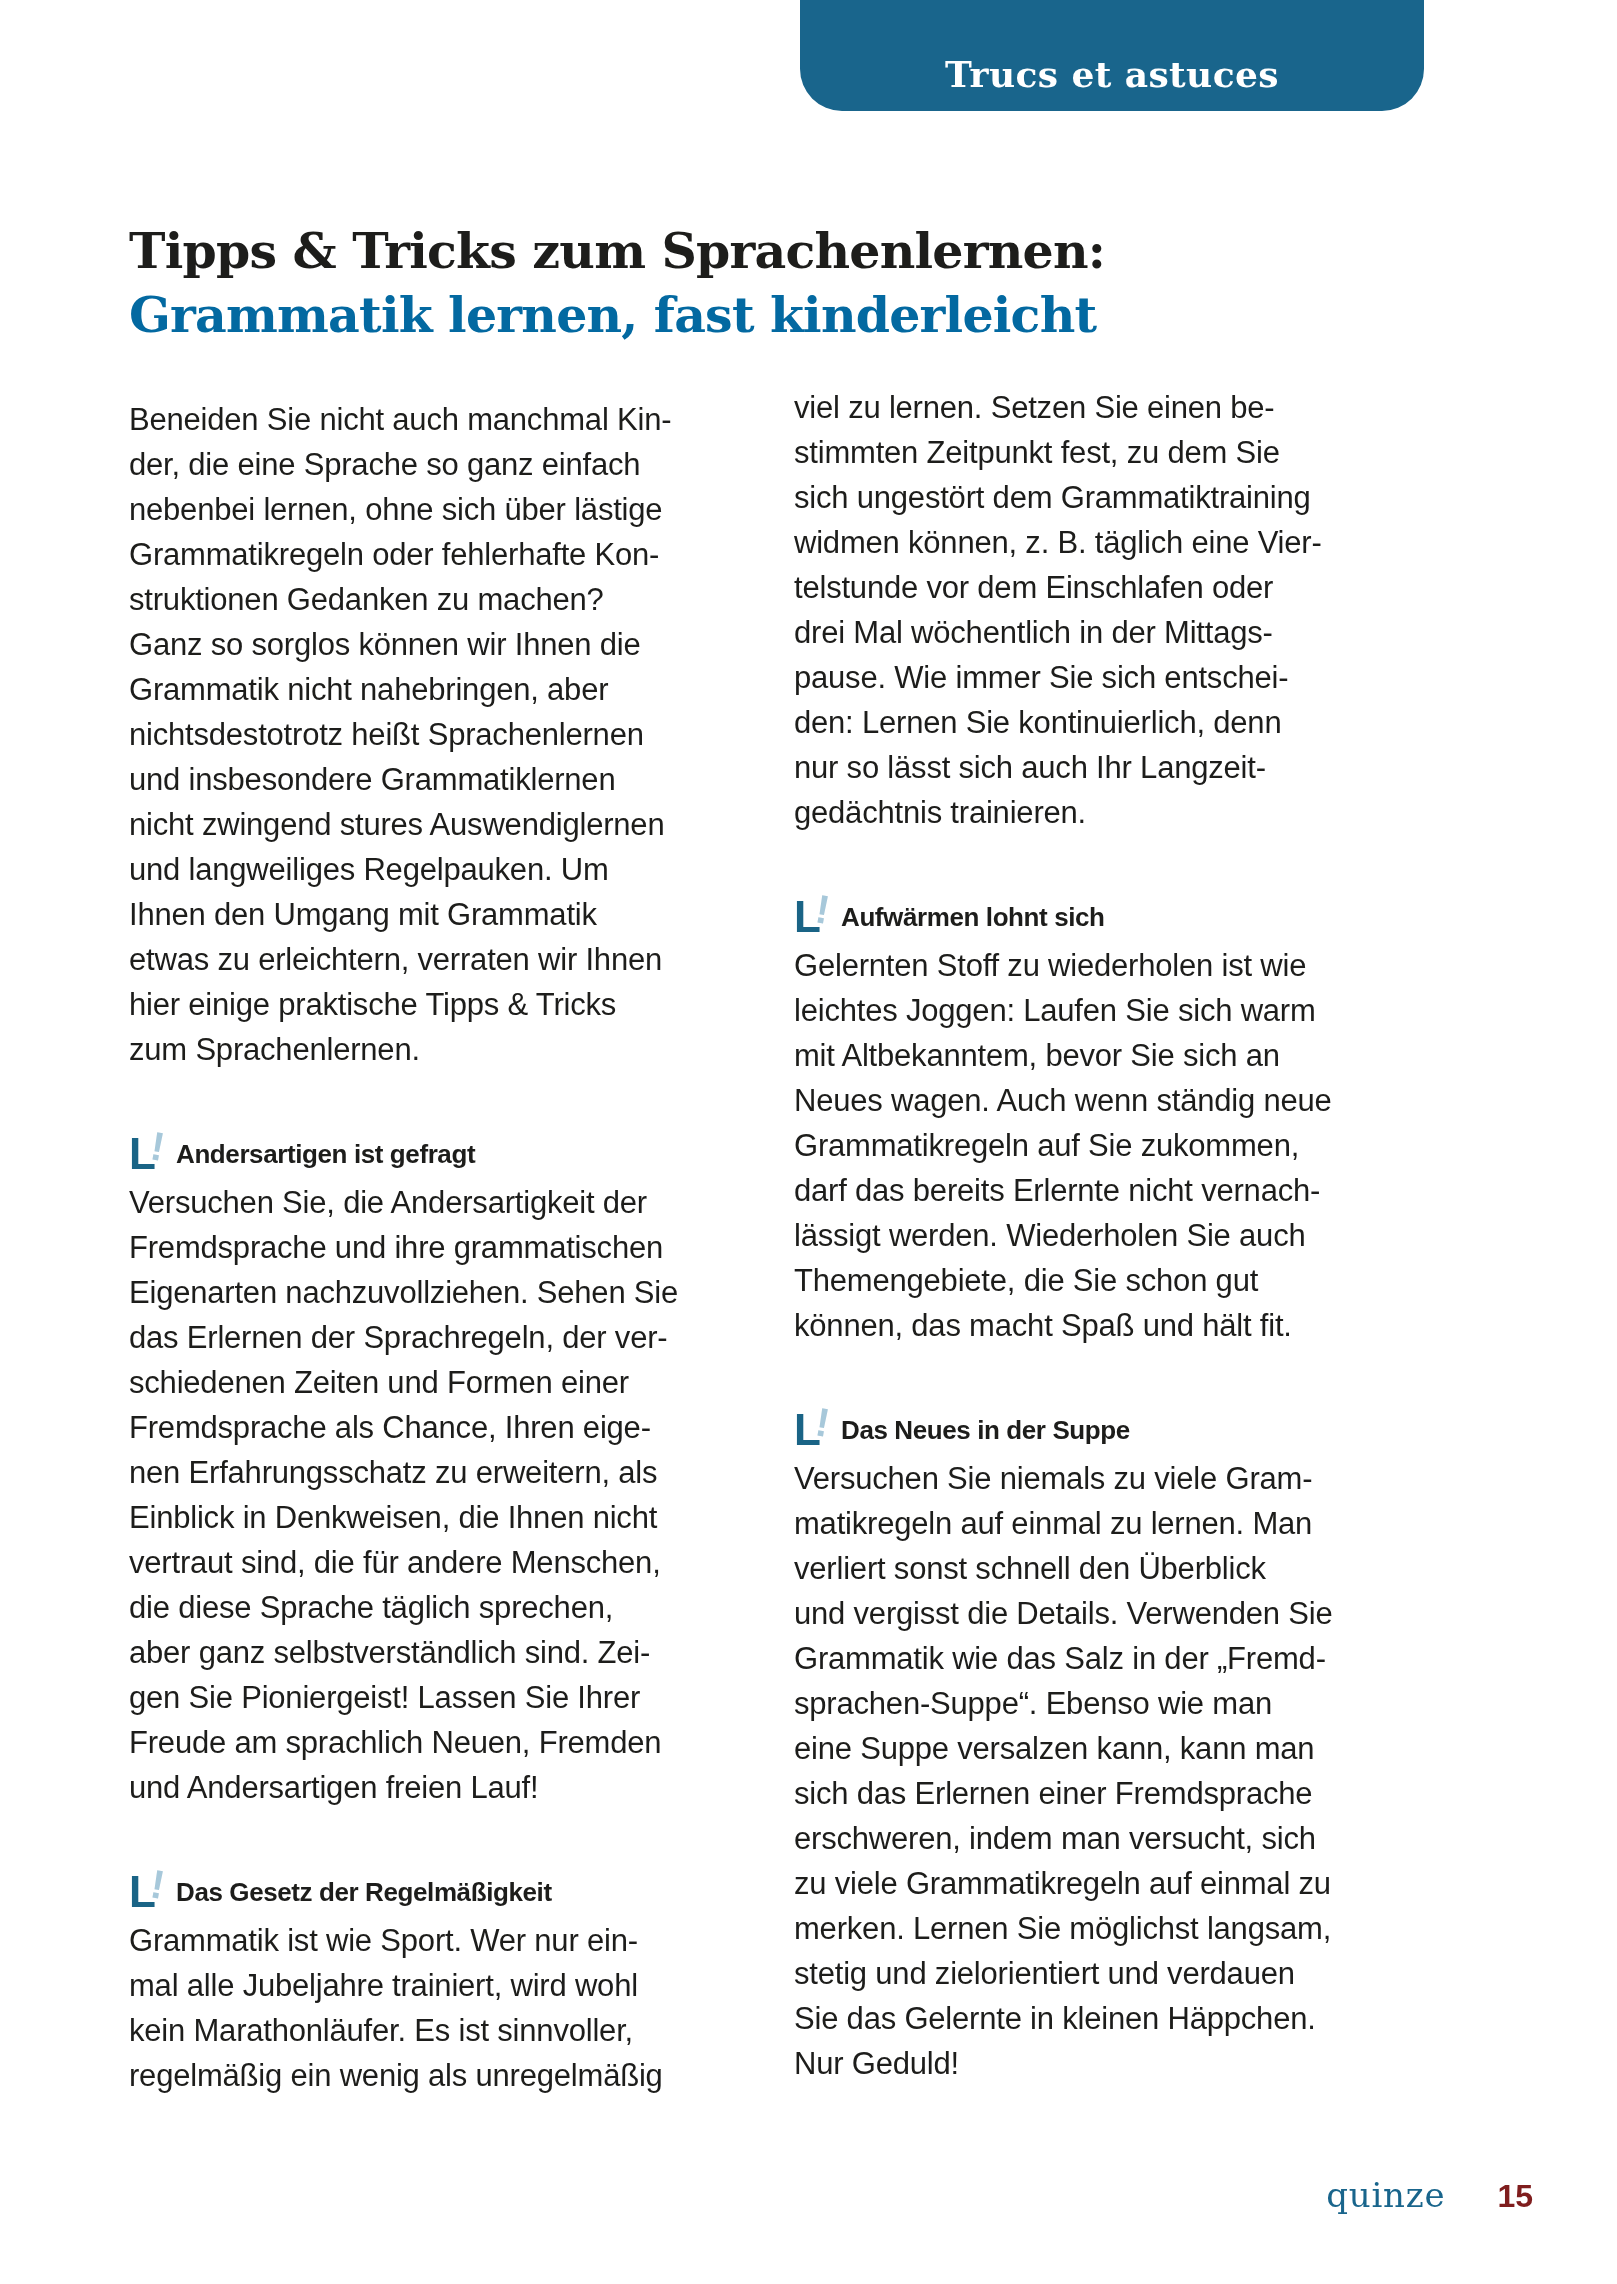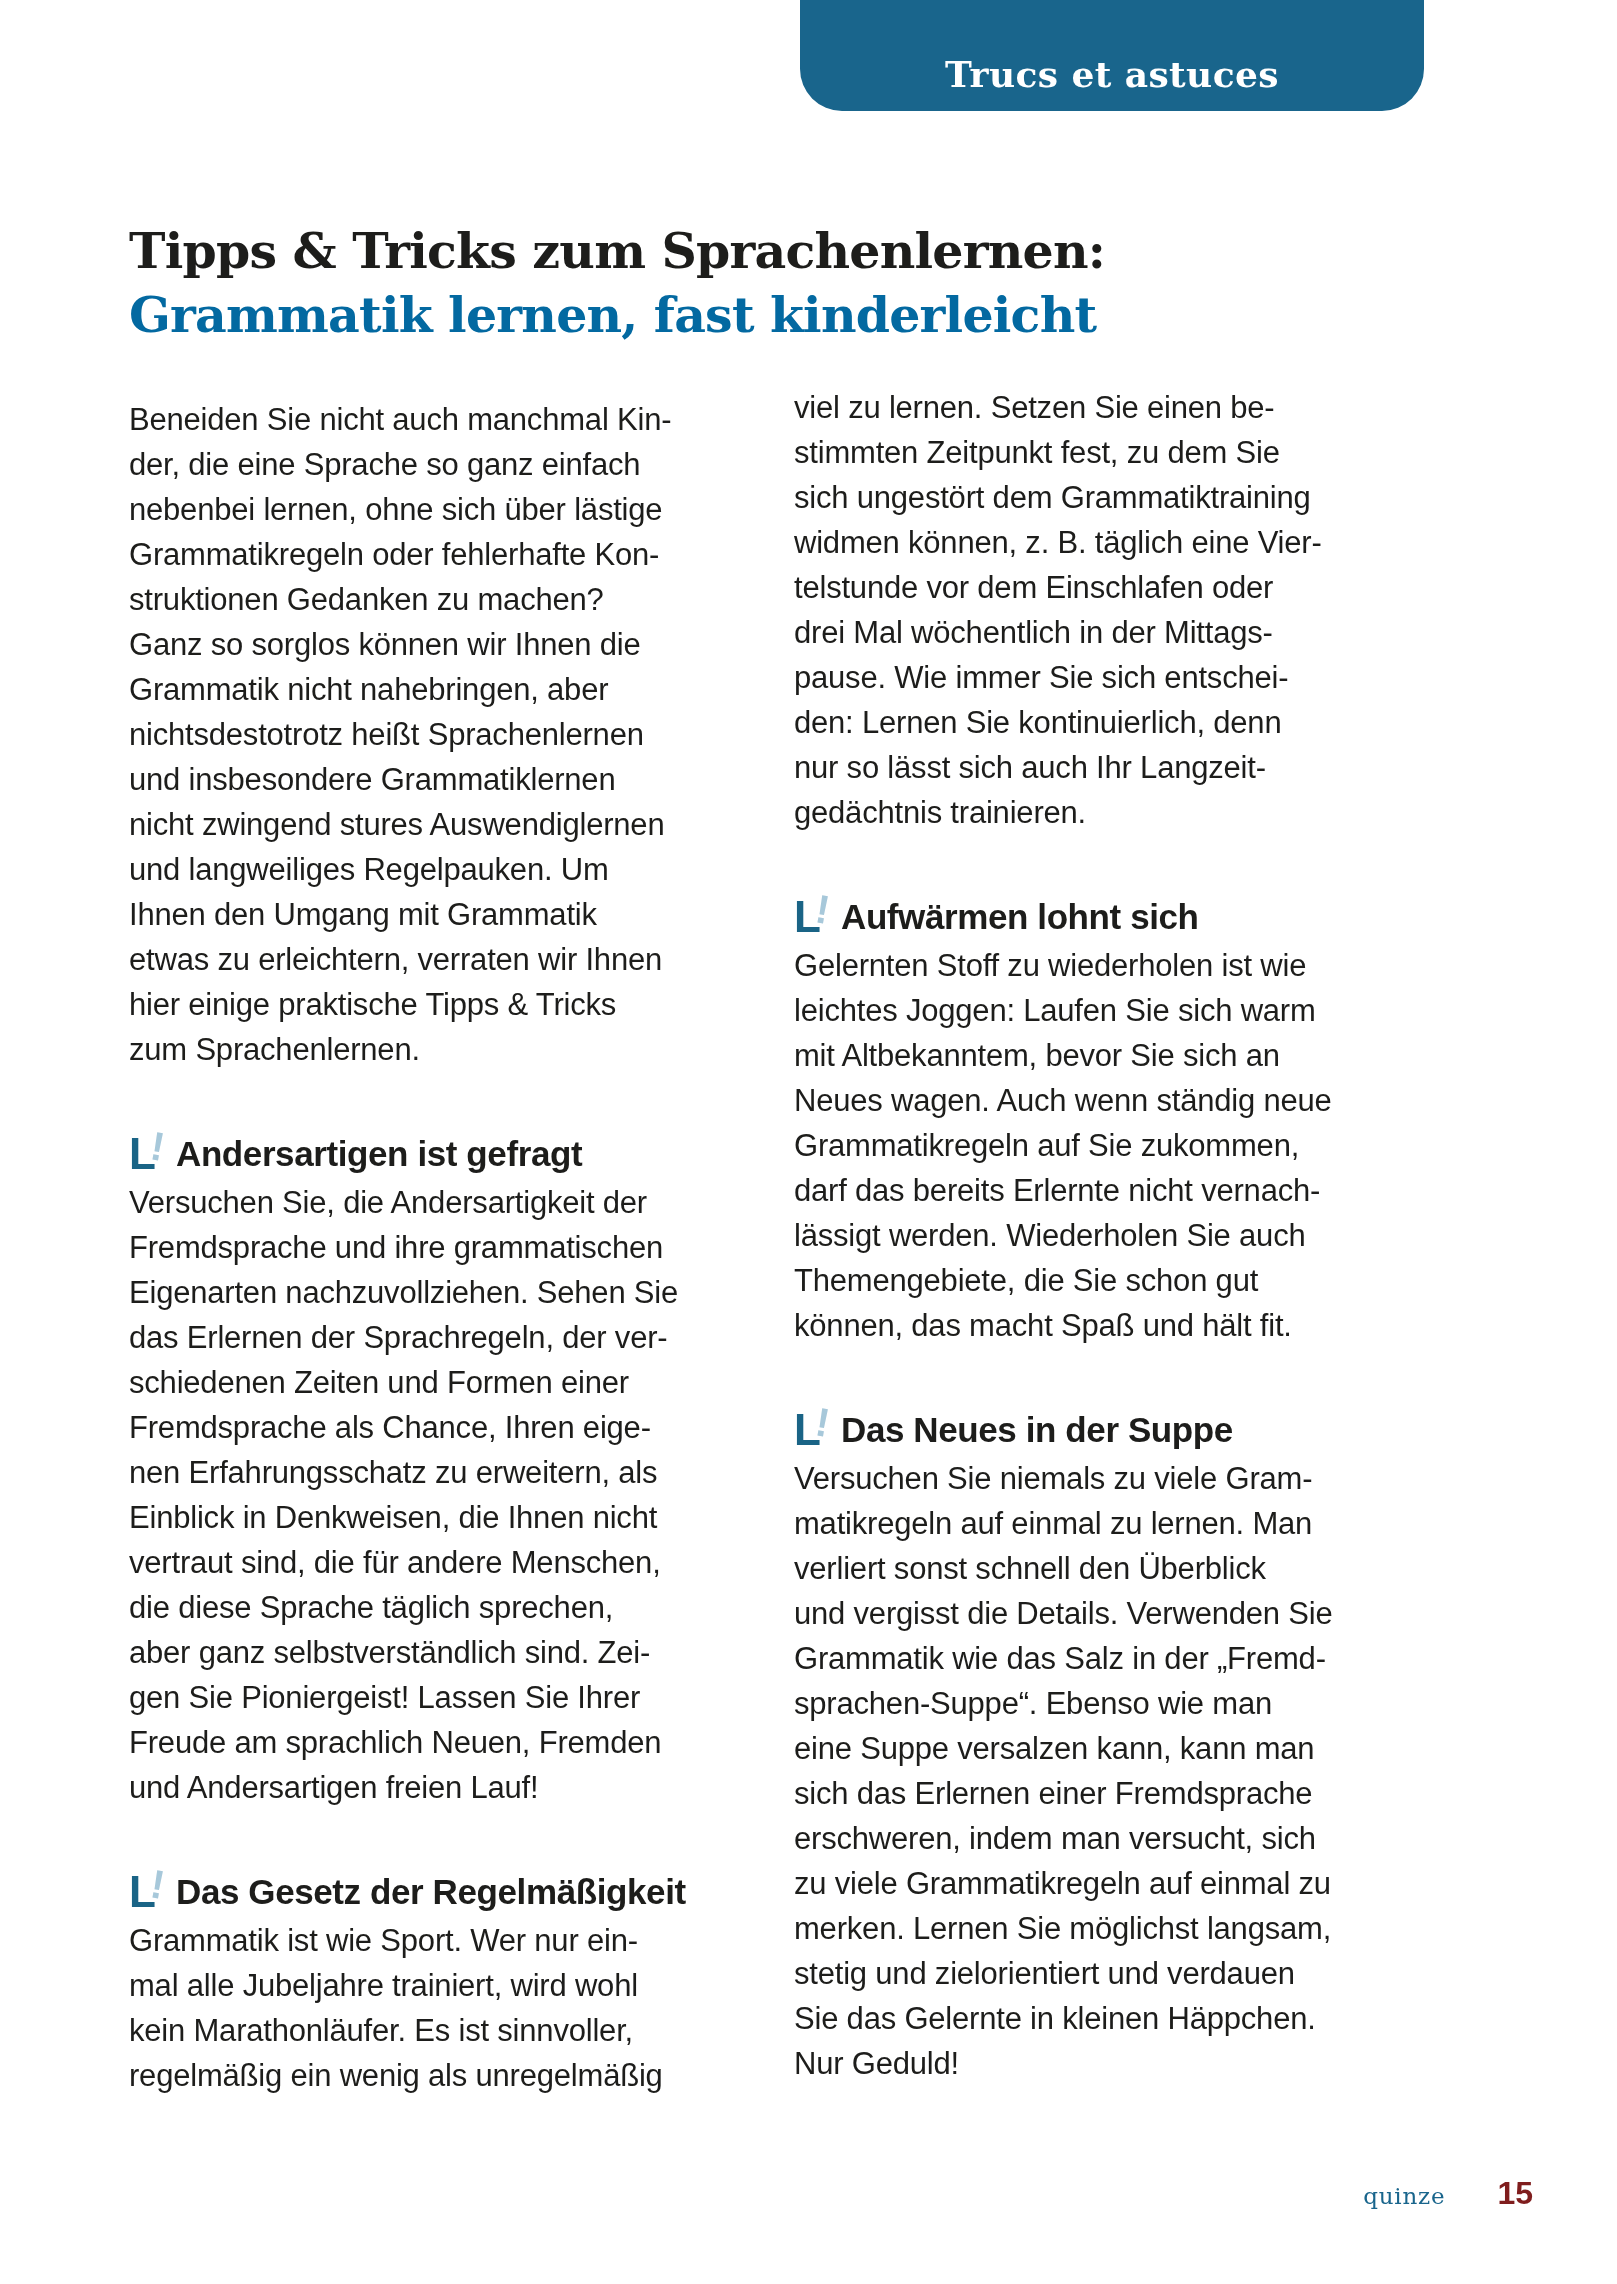--- a/index.html
+++ b/index.html
@@ -90,36 +90,36 @@
     left:22px; top:-6.4px;
     font-family:"Liberation Sans", sans-serif;
     font-weight:700;
     font-size:40px;
     line-height:44px;
     color:#a7c8da;
     transform:rotate(10deg);
   }
   .heading-text{
     font-weight:700;
-    font-size:35px;
+    font-size:26px;
     letter-spacing:-0.4px;
     white-space:nowrap;
   }
   
   .footer{
     position:absolute;
     top:2175px;
     right:85px;
     display:flex;
     align-items:baseline;
     gap:52px;
   }
   .footer-word{
     font-family:"DejaVu Serif", serif;
-    font-size:23px;
+    font-size:34px;
     color:#19658c;
     letter-spacing:0.8px;
   }
   .footer-number{
     font-family:"Liberation Sans", sans-serif;
     font-weight:700;
     font-size:32px;
     color:#7f1d1d;
   }
 </style>

